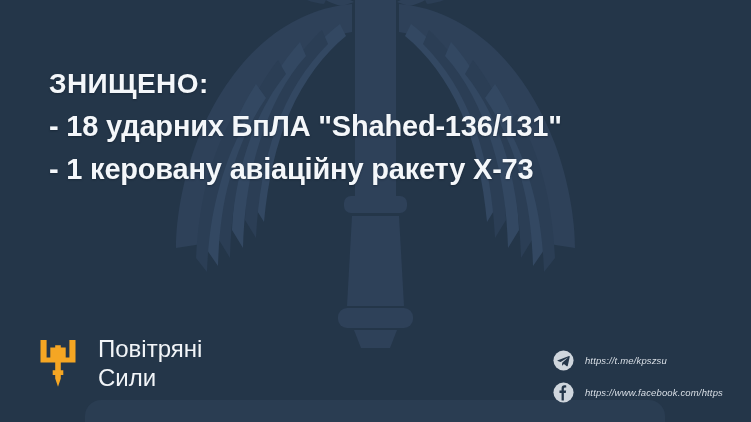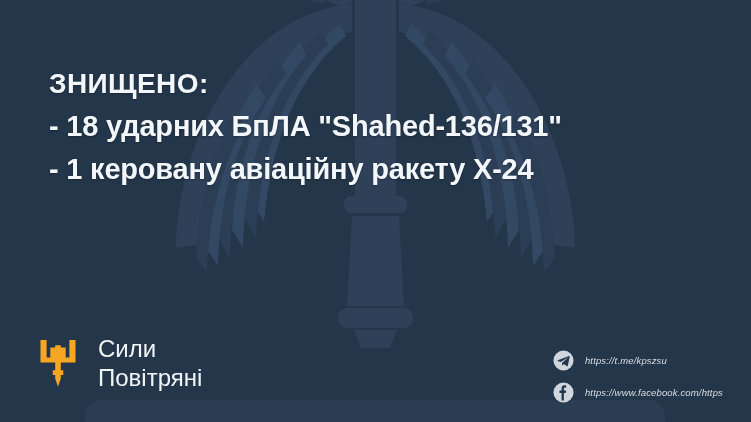--- a/index.html
+++ b/index.html
@@ -156,30 +156,30 @@
     <rect x="338" y="308" width="75" height="20" rx="9" fill="#2e4159"></rect>
 
     <path d="M 354,330 L 397,330 L 390,348 L 361,348 Z" fill="#2e4159"></path>
   </svg>
 
   <div id="bottom-band"></div>
 
   <div id="headline">
     <div id="hl-title" class="hl-line">ЗНИЩЕНО:</div>
     <div class="hl-line">- 18 ударних БпЛА "Shahed-136/131"</div>
-    <div class="hl-line">- 1 керовану авіаційну ракету Х-24</div>
+    <div class="hl-line">- 1 керовану авіаційну ракету Х-73</div>
   </div>
 
   <div id="brand">
     <svg id="trident-icon" viewBox="0 0 36 47">
       <path fill="#f5a623" d="M0.5,0 L6.6,0 L6.6,17.6 L10.3,17.6 L10.3,7.6 L15.2,7.6 L15.2,17.6 L15.2,17.6 L15.2,5.2 L20.8,5.2 L20.8,17.6 L20.8,7.6 L25.7,7.6 L25.7,17.6 L29.4,17.6 L29.4,0 L35.5,0 L35.5,22.6 L20.8,22.6 L20.8,30.2 L23.3,30.2 L23.3,35.1 L20.8,35.1 L20.8,38.6 L18,46.8 L15.2,38.6 L15.2,35.1 L12.7,35.1 L12.7,30.2 L15.2,30.2 L15.2,22.6 L0.5,22.6 Z"></path>
     </svg>
     <div>
+      <div id="brand-name">Повітряні</div>
       <div id="brand-name">Сили</div>
-      <div id="brand-name">Повітряні</div>
     </div>
   </div>
 
   <div id="socials">
 
     <div class="social-row">
       <svg class="social-icon" viewBox="0 0 24 24">
         <circle cx="12" cy="12" r="11.5" fill="#cfd6dd"></circle>
         <path fill="#243649" d="M18.3,6.9 L5.6,11.8 C4.9,12.1 4.9,12.5 5.5,12.7 L8.7,13.7 L16.2,9.0 C16.6,8.8 16.9,8.9 16.6,9.2 L10.5,14.7 L10.3,17.9 C10.6,17.9 10.8,17.7 11.0,17.5 L12.5,16.1 L15.7,18.5 C16.3,18.8 16.7,18.6 16.9,17.9 L19.1,7.8 C19.3,7.0 18.9,6.6 18.3,6.9 Z"></path>
       </svg>

